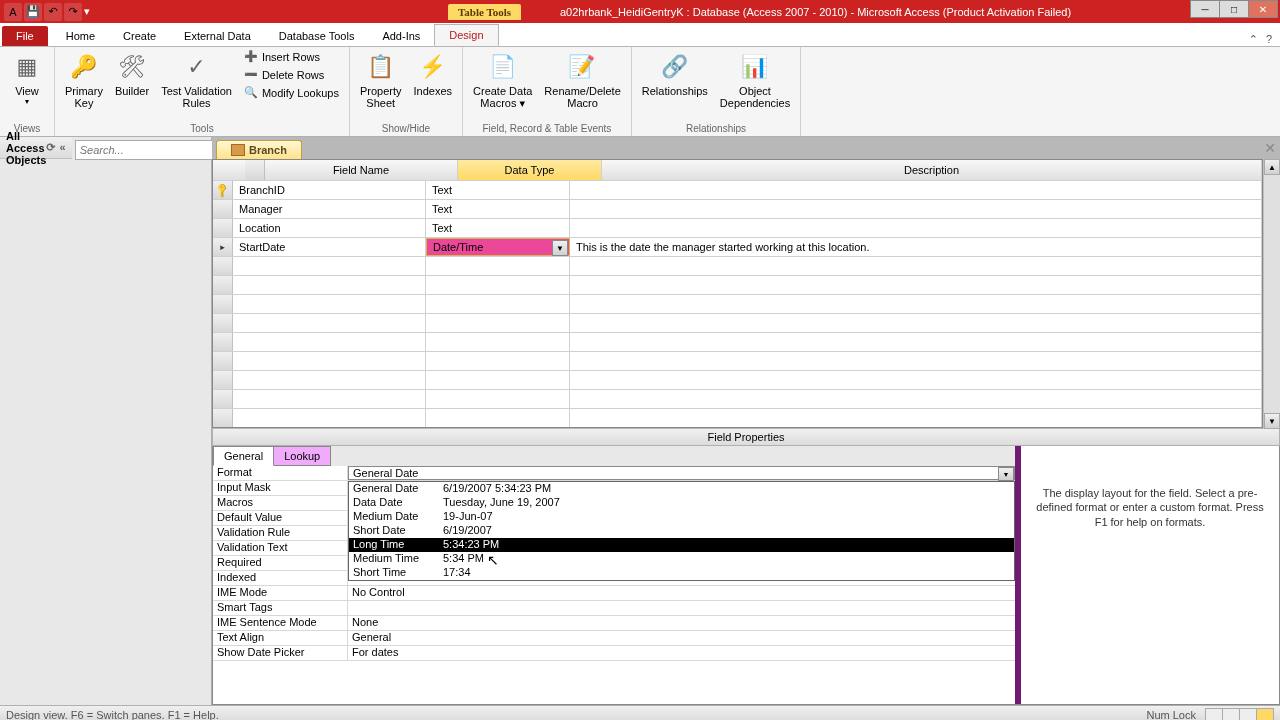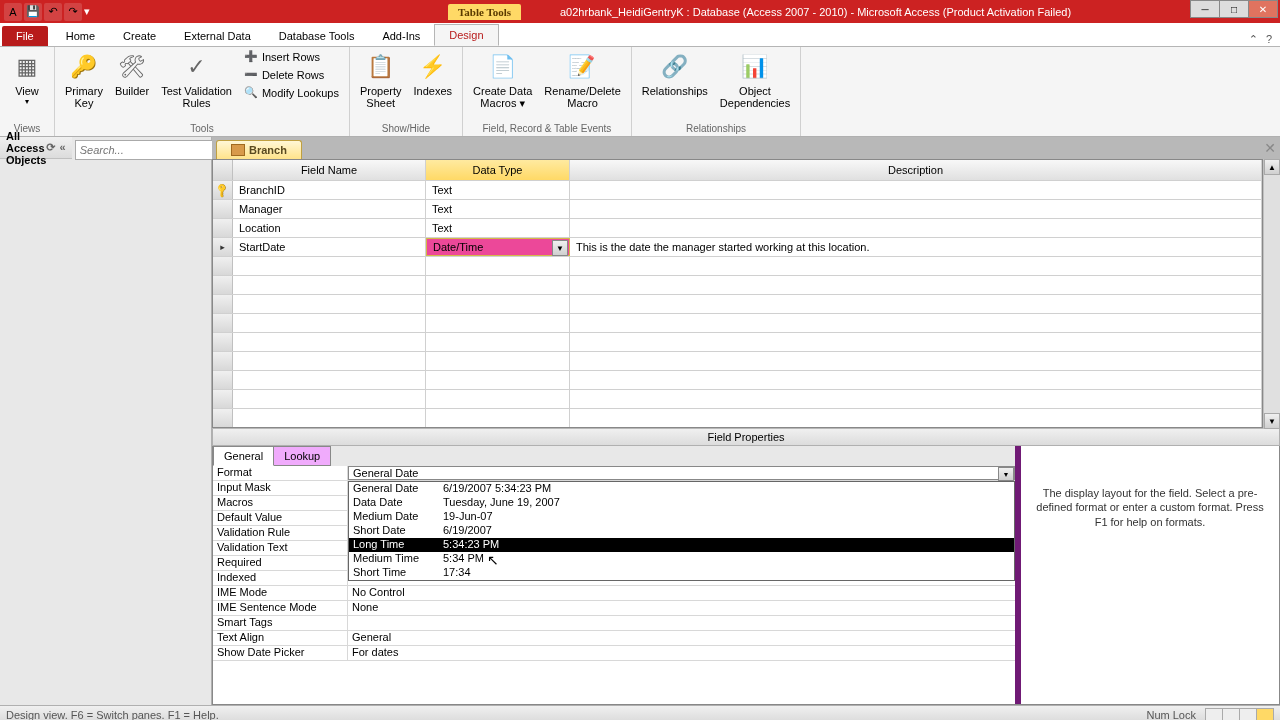--- a/index.html
+++ b/index.html
@@ -51,21 +51,21 @@
 
 
 .docarea { flex: 1; display: flex; flex-direction: column; background: #b8b8b8; position: relative; }
 .doc-tabs { height: 22px; display: flex; align-items: flex-end; background: #b8b8b8; padding-left: 4px; }
 .doc-tab { background: linear-gradient(#fff7d6,#ffe38a); border: 1px solid #c0a040; border-bottom: none; padding: 3px 14px; border-radius: 3px 3px 0 0; display: flex; align-items: center; gap: 4px; font-weight: bold; color: #5a4a20; }
 .doc-tab .ticon { width: 14px; height: 12px; background: #d89a4a; border: 1px solid #a06a20; }
 .doc-close { position: absolute; right: 4px; top: 3px; color: #888; cursor: pointer; font-size: 14px; }
 
 
 .fieldgrid { background: #fff; border: 1px solid #888; }
-.fieldgrid .header-row { display: flex; height: 20px; background: linear-gradient(#f8f8f8,#e0e0e0); }
+.fieldgrid .header-row { display: flex; height: 20px; background: linear-gradient(#f8f8f8,#e0e0e0); padding-left: 32px; }
 .fieldgrid .row { display: flex; height: 19px; border-top: 1px solid #d0d0d0; }
 .fieldgrid .row.selected .cell.datatype { background: #ec4899; border: 1px solid #d4b84a; }
 .fieldgrid .selector { width: 20px; background: linear-gradient(#f0f0f0,#d8d8d8); border-right: 1px solid #c0c0c0; display: flex; align-items: center; justify-content: center; font-size: 9px; color: #999; }
 .fieldgrid .selector.active { color: #333; }
 .fieldgrid .cell { padding: 2px 6px; border-right: 1px solid #d0d0d0; display: flex; align-items: center; }
 .fieldgrid .cell.fieldname { width: 193px; }
 .fieldgrid .cell.datatype { width: 144px; position: relative; }
 .fieldgrid .cell.desc { flex: 1; }
 .fieldgrid .header-row .cell { justify-content: center; background: linear-gradient(#f8f8f8,#e0e0e0); font-weight: normal; }
 .fieldgrid .header-row .cell.datatype { background: linear-gradient(#ffeaa0,#ffd966); }
@@ -404,26 +404,26 @@
             </div>
             <div class="prop-row">
               <div class="plabel">Indexed</div>
               <div class="pvalue"></div>
             </div>
             <div class="prop-row">
               <div class="plabel">IME Mode</div>
               <div class="pvalue">No Control</div>
             </div>
             <div class="prop-row">
+              <div class="plabel">Smart Tags</div>
+              <div class="pvalue"></div>
+            </div>
+            <div class="prop-row">
               <div class="plabel">IME Sentence Mode</div>
               <div class="pvalue">None</div>
-            </div>
-            <div class="prop-row">
-              <div class="plabel">Smart Tags</div>
-              <div class="pvalue"></div>
             </div>
             <div class="prop-row">
               <div class="plabel">Text Align</div>
               <div class="pvalue">General</div>
             </div>
             <div class="prop-row">
               <div class="plabel">Show Date Picker</div>
               <div class="pvalue">For dates</div>
             </div>
             <div class="format-popup">

